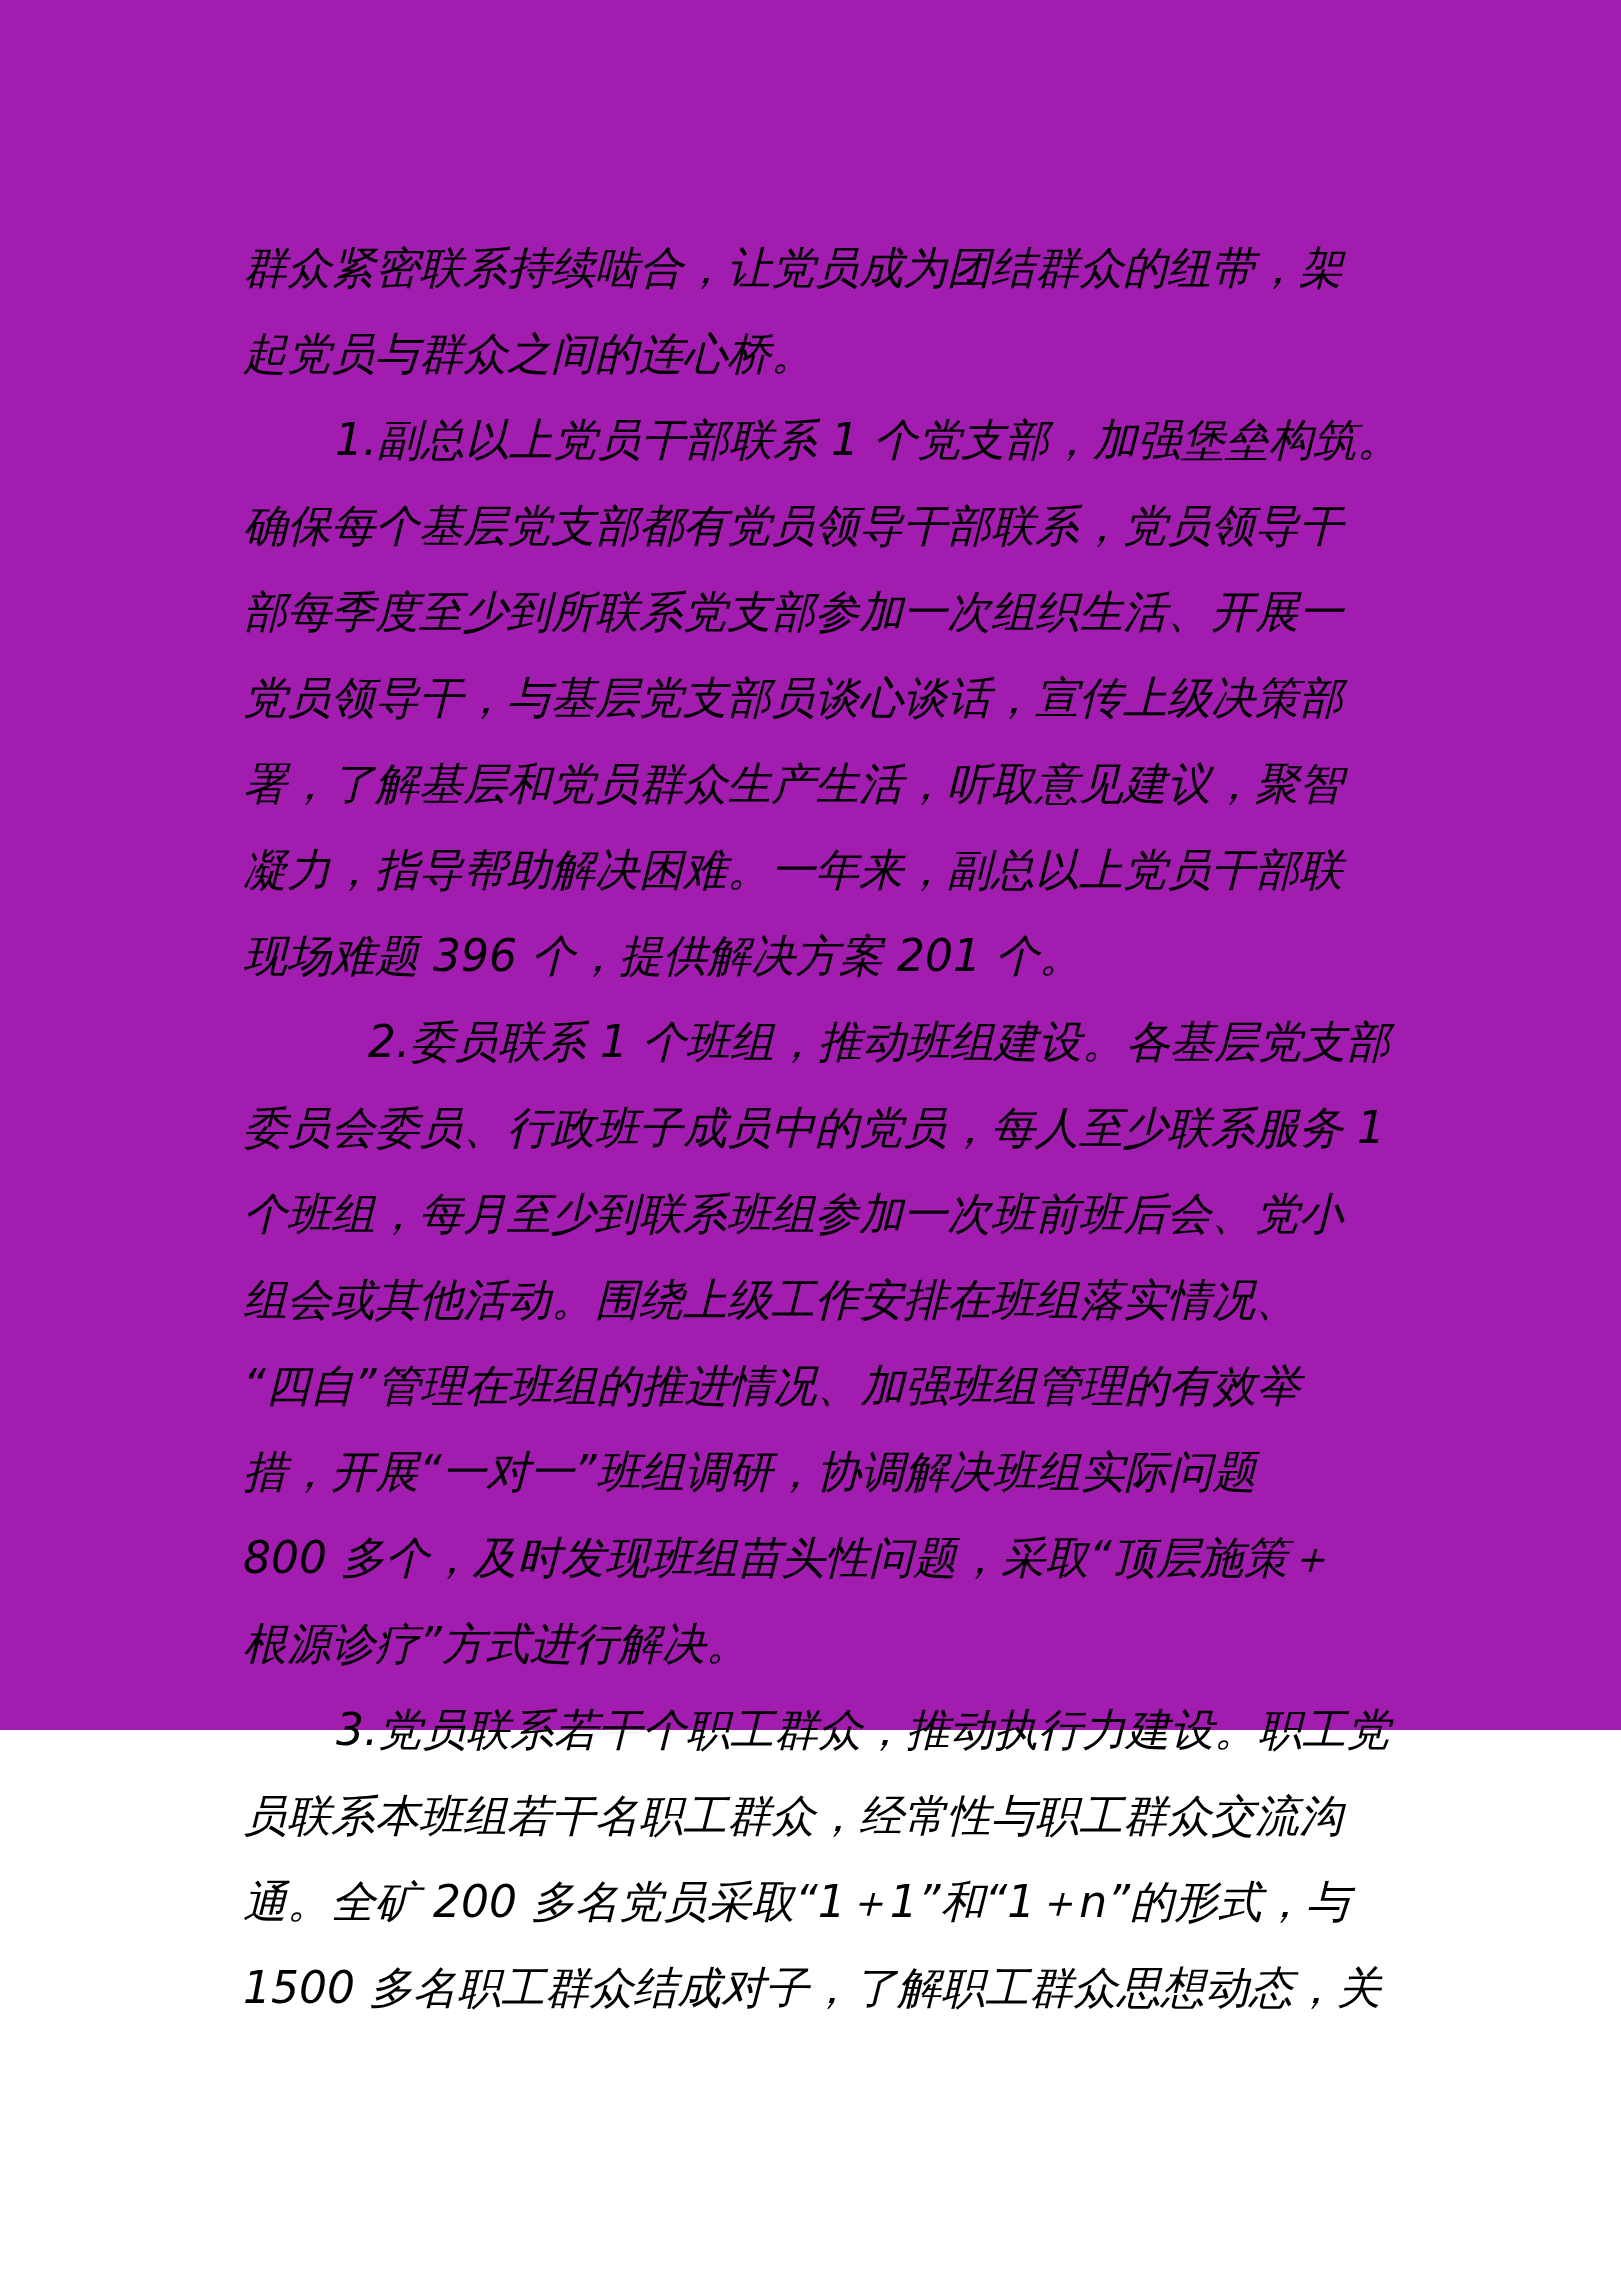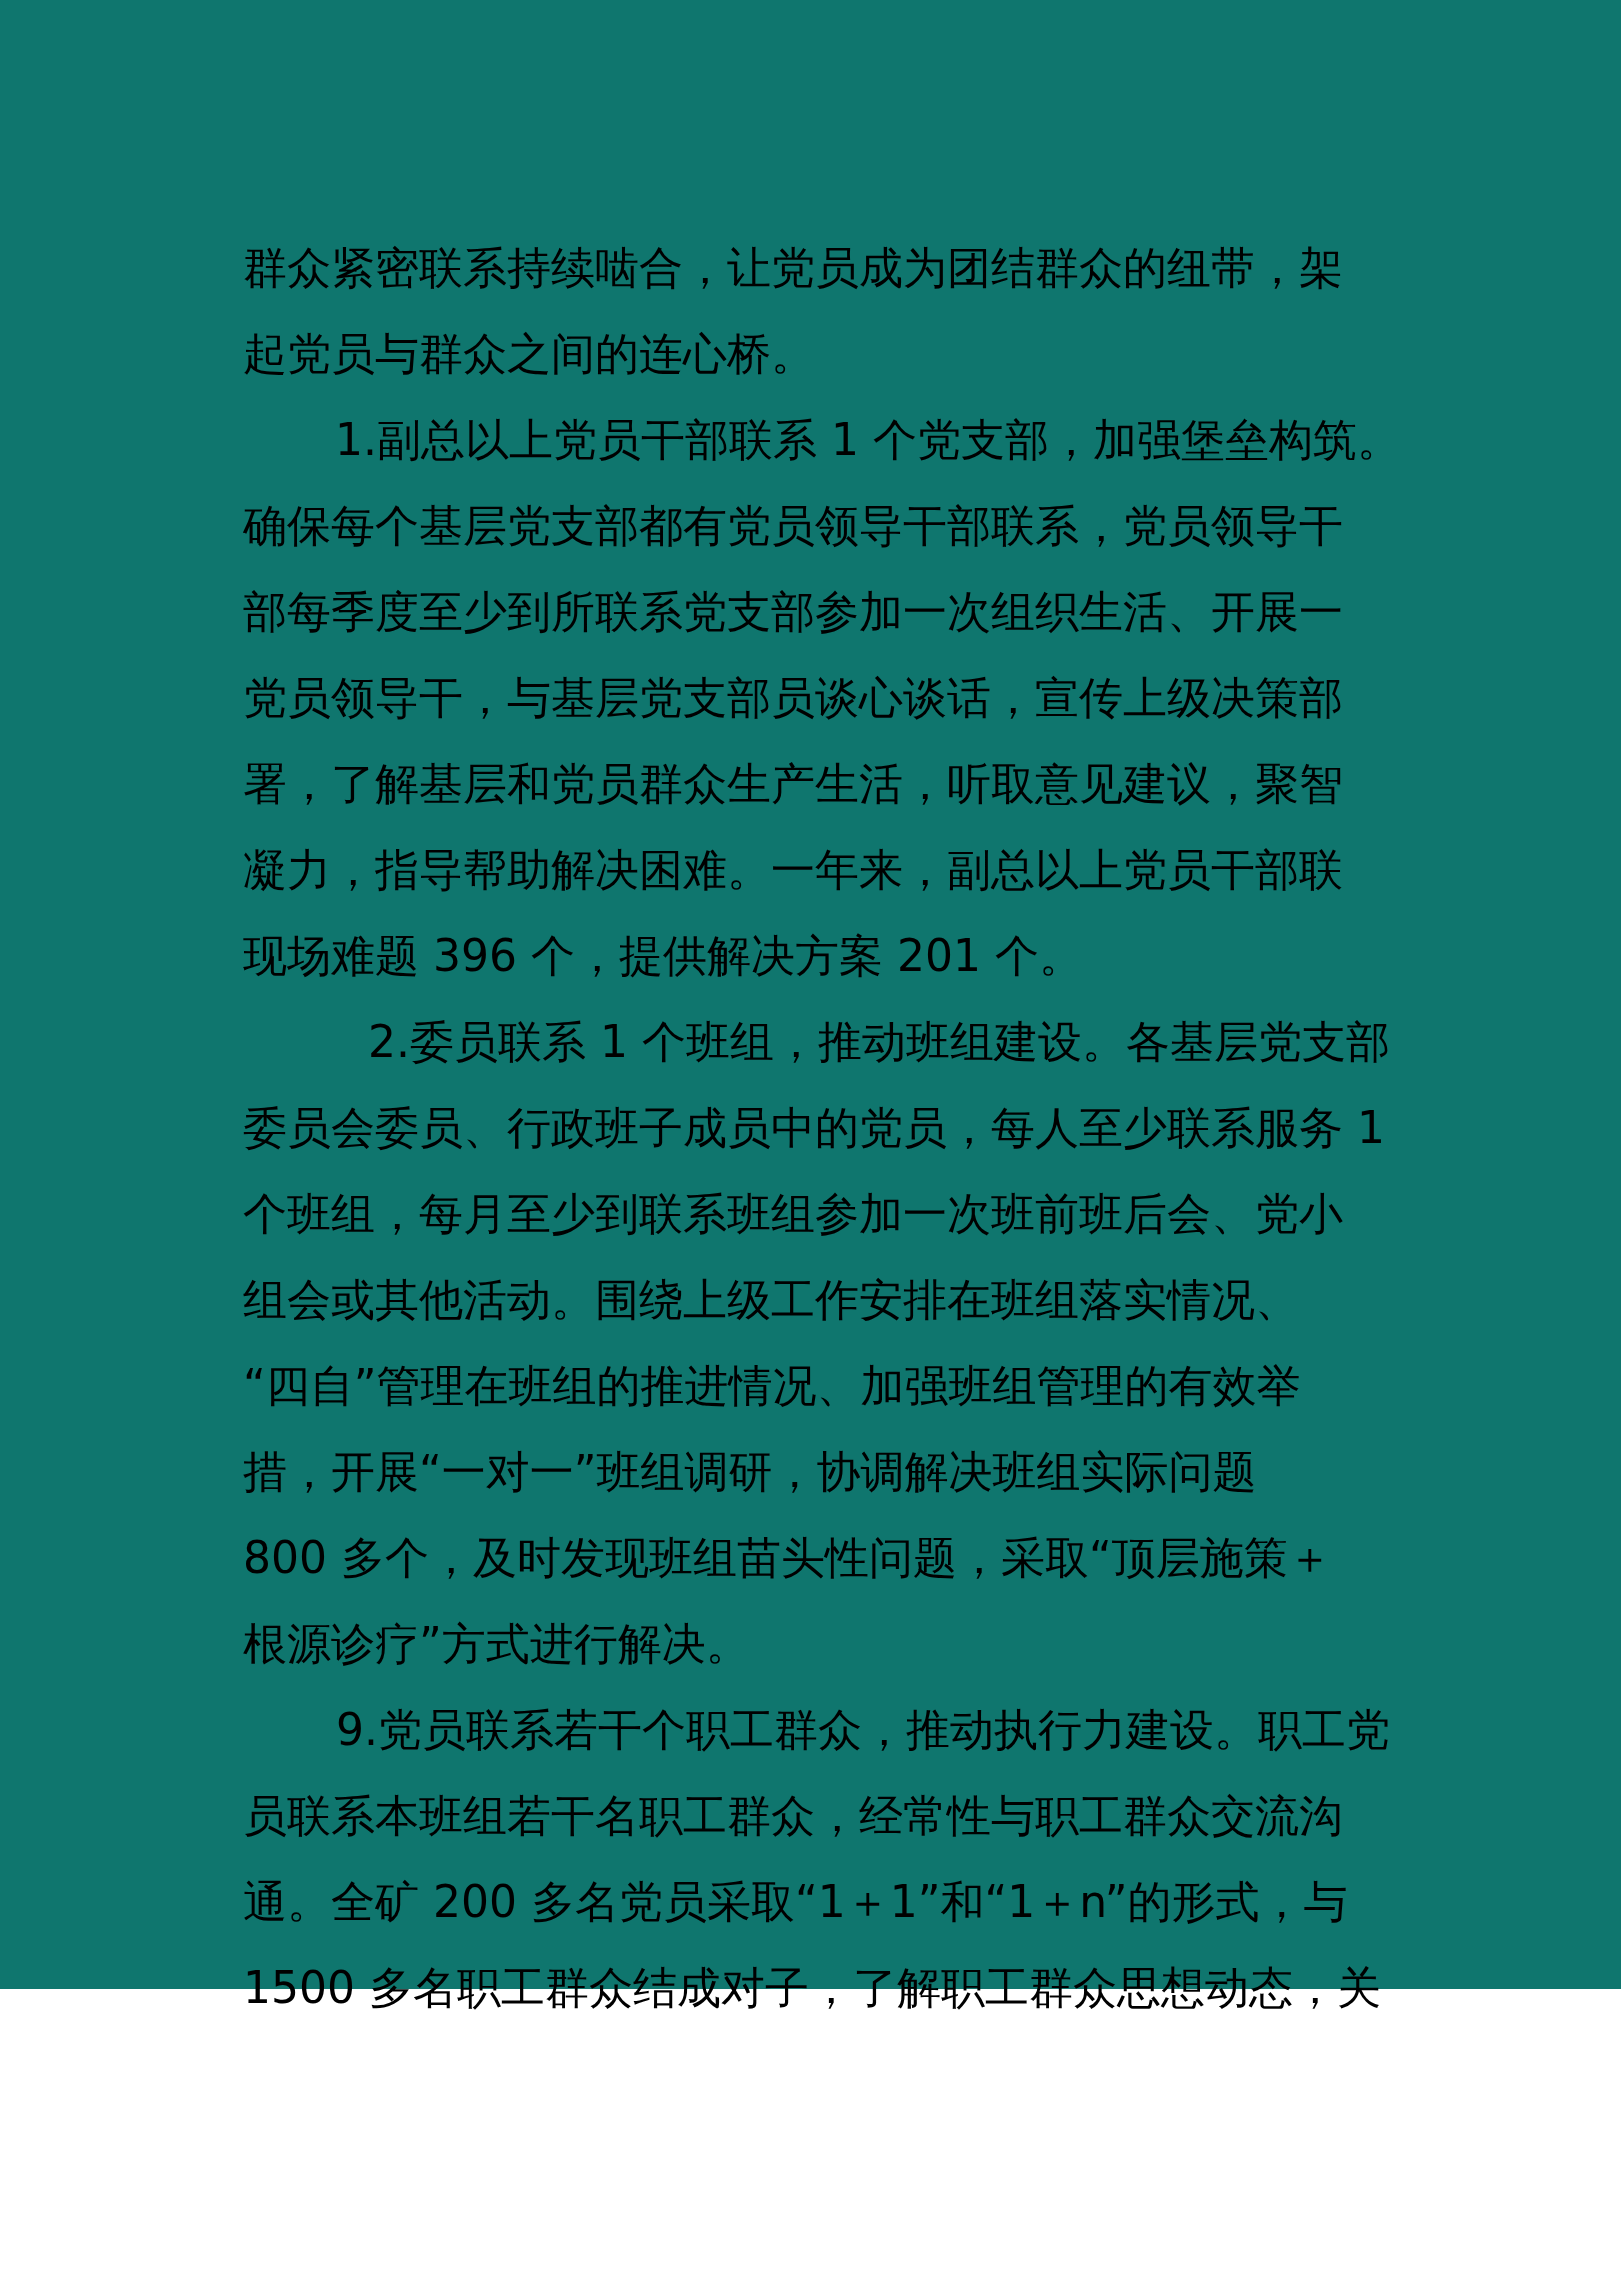--- a/index.html
+++ b/index.html
@@ -13,22 +13,23 @@
       position: relative;
       overflow: hidden;
       font-family: "DejaVu Sans", "Liberation Sans", sans-serif;
       color: #000000;
     }
     .page {
       position: absolute;
       left: 0;
       top: 0;
       width: 1621px;
-      height: 1989px;
-      background: #0f766e;
+      height: 1730px;
+      background: #a21caf;
+      font-style: italic;
     }
     .body-text {
       position: absolute;
       left: 243px;
       top: 225px;
       width: 1147px;
     }
     .line {
       height: 86px;
       line-height: 86px;
@@ -67,21 +68,21 @@
       <div class="line">委员会委员、行政班子成员中的党员，每人至少联系服务 1</div>
       <div class="line">个班组，每月至少到联系班组参加一次班前班后会、党小</div>
       <div class="line">组会或其他活动。围绕上级工作安排在班组落实情况、</div>
       <div class="line">“四自”管理在班组的推进情况、加强班组管理的有效举</div>
       <div class="line">措，开展“一对一”班组调研，协调解决班组实际问题</div>
       <div class="line">800 多个，及时发现班组苗头性问题，采取“顶层施策＋</div>
       <div class="line">根源诊疗”方式进行解决。</div>
     </div>
 
     <div>
-      <div class="line indent">9.党员联系若干个职工群众，推动执行力建设。职工党</div>
+      <div class="line indent">3.党员联系若干个职工群众，推动执行力建设。职工党</div>
       <div class="line">员联系本班组若干名职工群众，经常性与职工群众交流沟</div>
       <div class="line">通。全矿 200 多名党员采取“1＋1”和“1＋n”的形式，与</div>
       <div class="line">1500 多名职工群众结成对子，了解职工群众思想动态，关</div>
     </div>
 
   </div>
 </div>
 
 
 </body></html>

